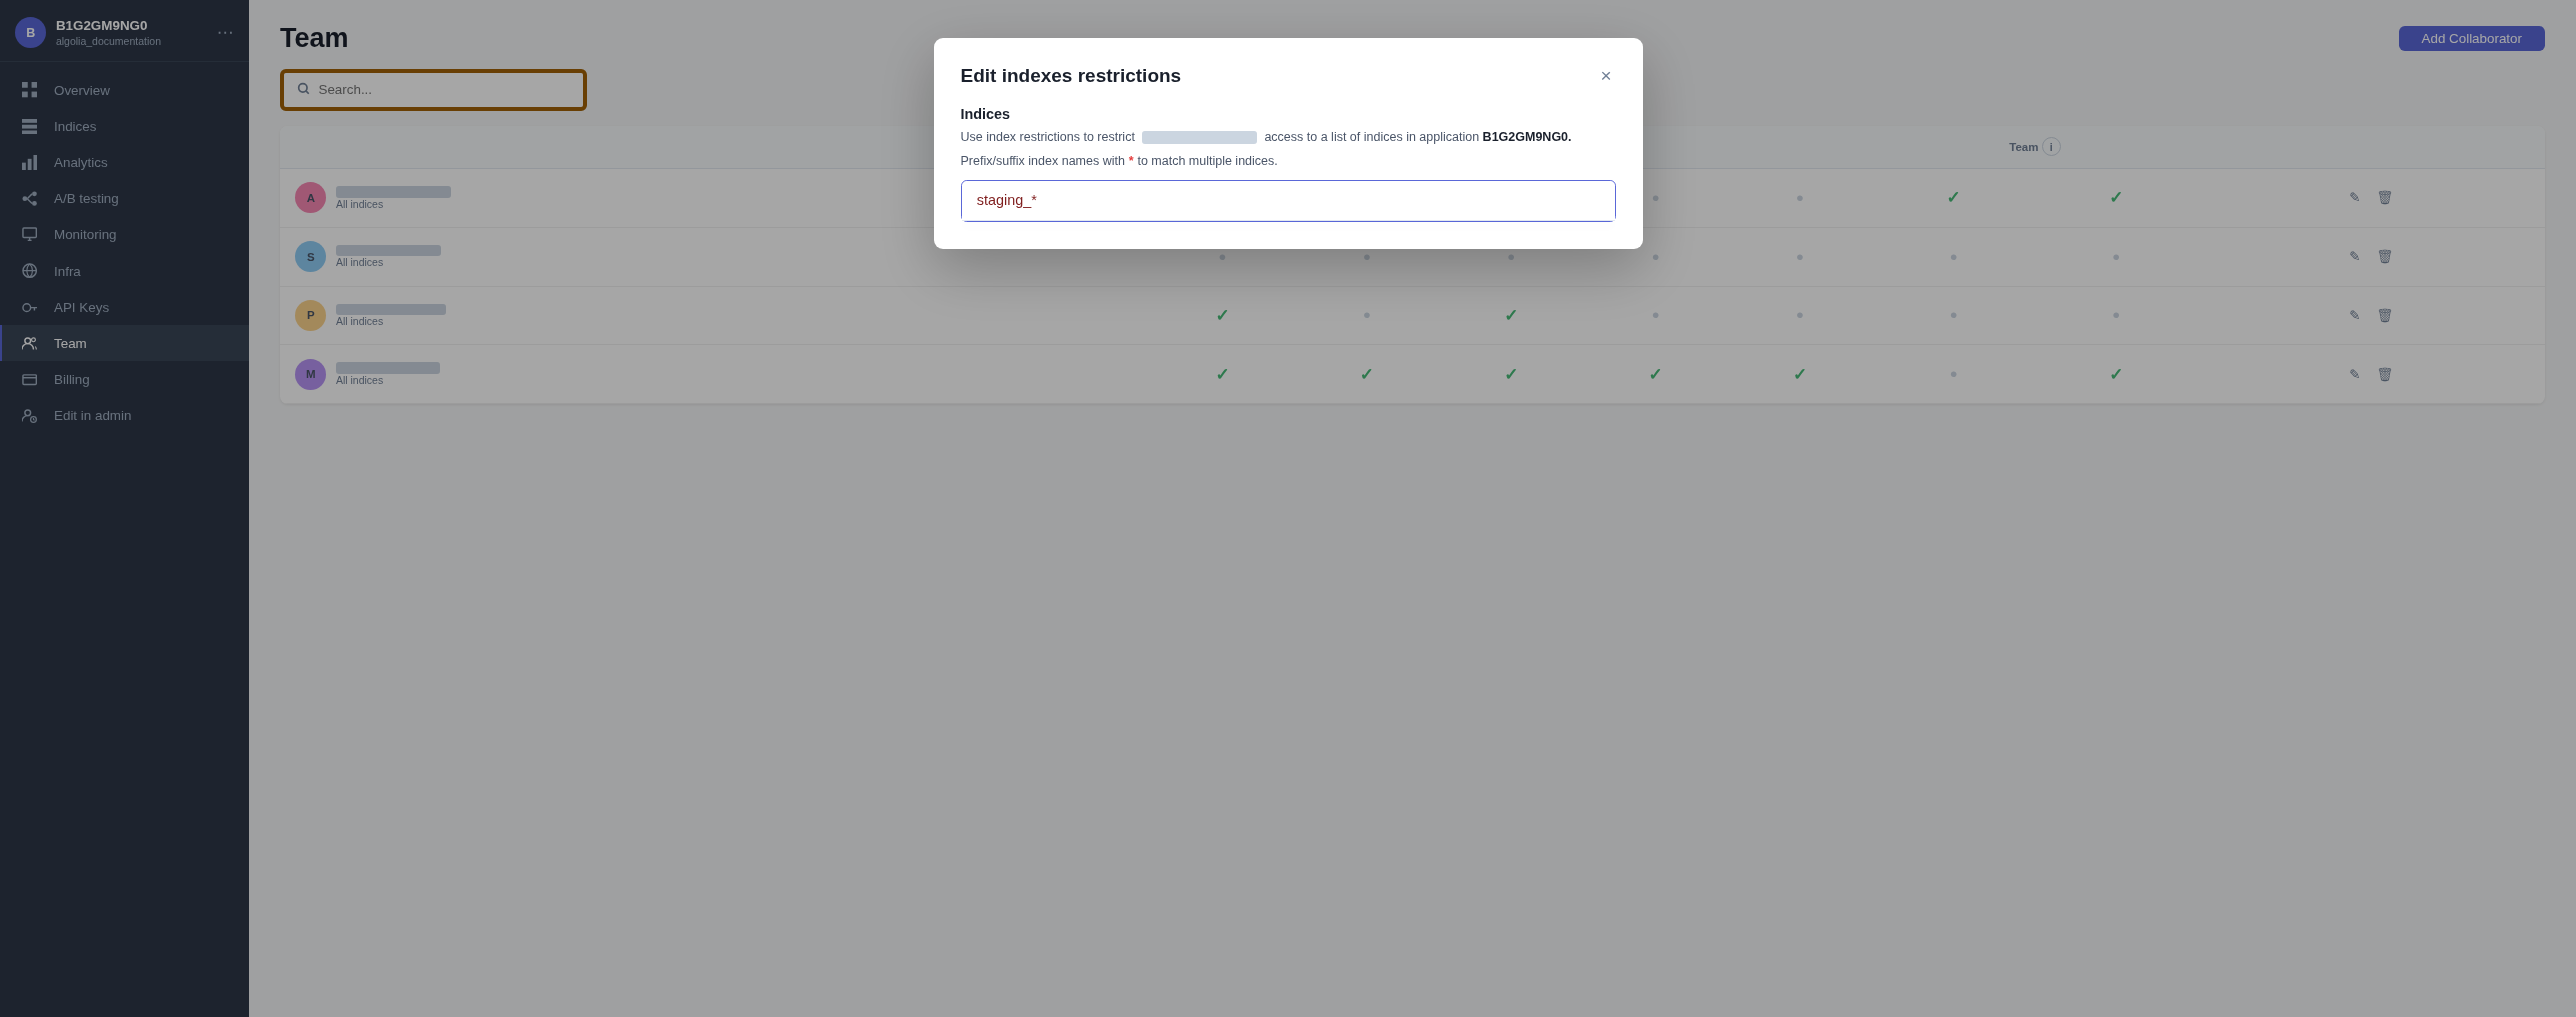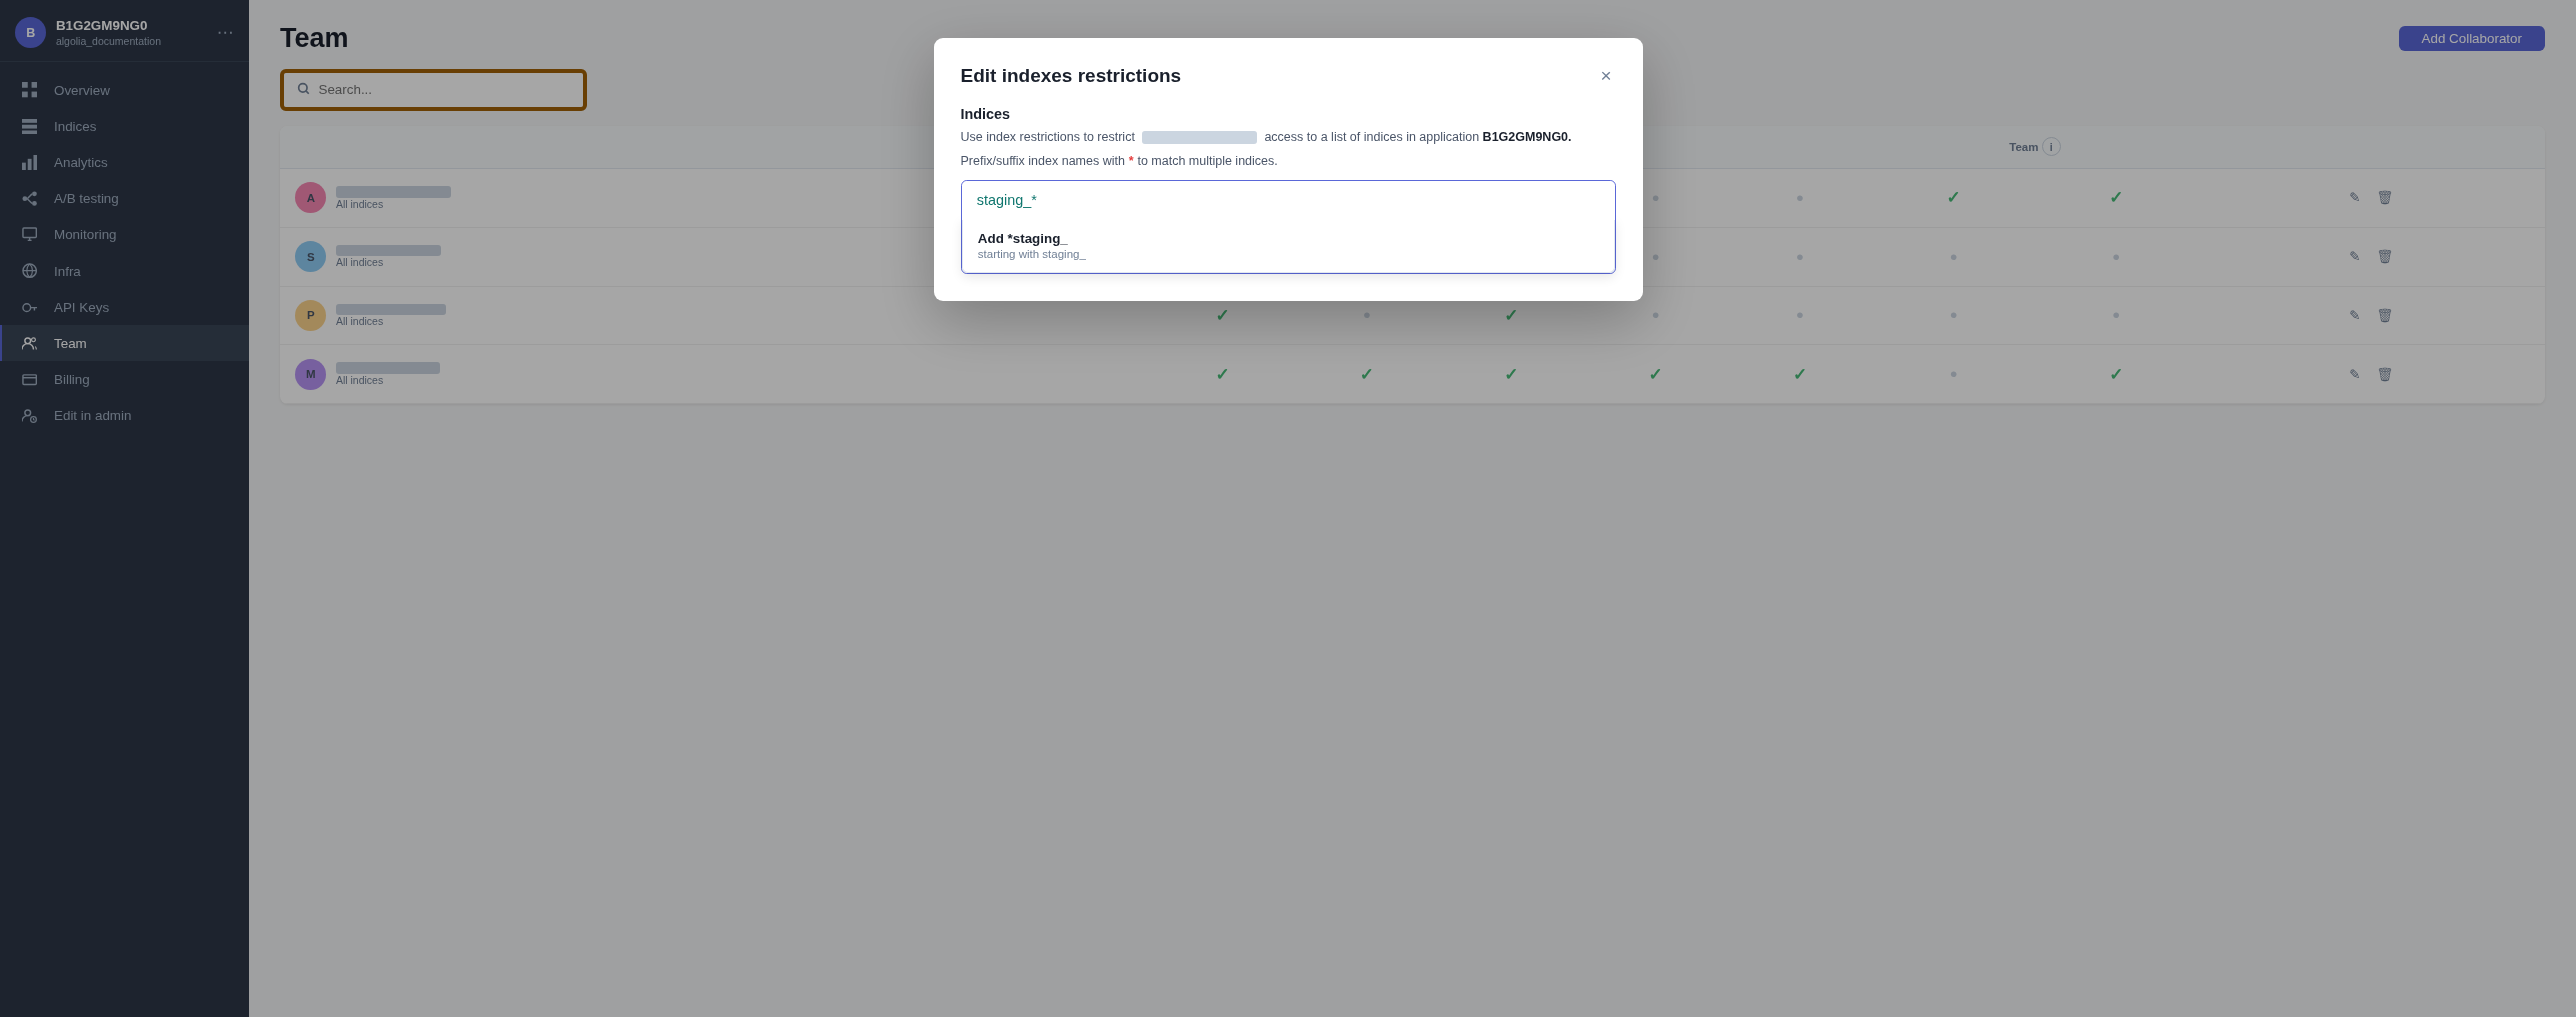--- a/index.html
+++ b/index.html
@@ -248,21 +248,21 @@
       border-radius: 5.8px;
       overflow: visible;
       position: relative;
     }
     .modal-search-input {
       width: 100%;
       border: none;
       outline: none;
       padding: 11.5px 15.3px;
       font-size: 14.4px;
-      color: #0f766e;
+      color: #7f1d1d;
       border-radius: 5.8px 5.8px 0 0;
     }
 
     
     .dropdown {
       border: 1px solid #e2e8f0;
       border-top: none;
       border-radius: 0 0 5.8px 5.8px;
       background: #fff;
       box-shadow: 0 3.8px 11.5px rgba(0,0,0,0.1);
@@ -556,22 +556,18 @@
       </p>
       <div class="modal-hint">
         <span>Prefix/suffix index names with</span>
         <span class="asterisk">*</span>
         <span>to match multiple indices.</span>
       </div>
 
       <div class="modal-search-wrapper">
         <input class="modal-search-input" type="text" value="staging_*" style="">
         <div class="dropdown">
-          <div class="dropdown-item">
-            <div class="dropdown-item-main">Add *staging_</div>
-            <div class="dropdown-item-sub">starting with staging_</div>
-          </div>
         </div>
       </div>
     </div>
   </div>
 </div>
 
 
 </body></html>

